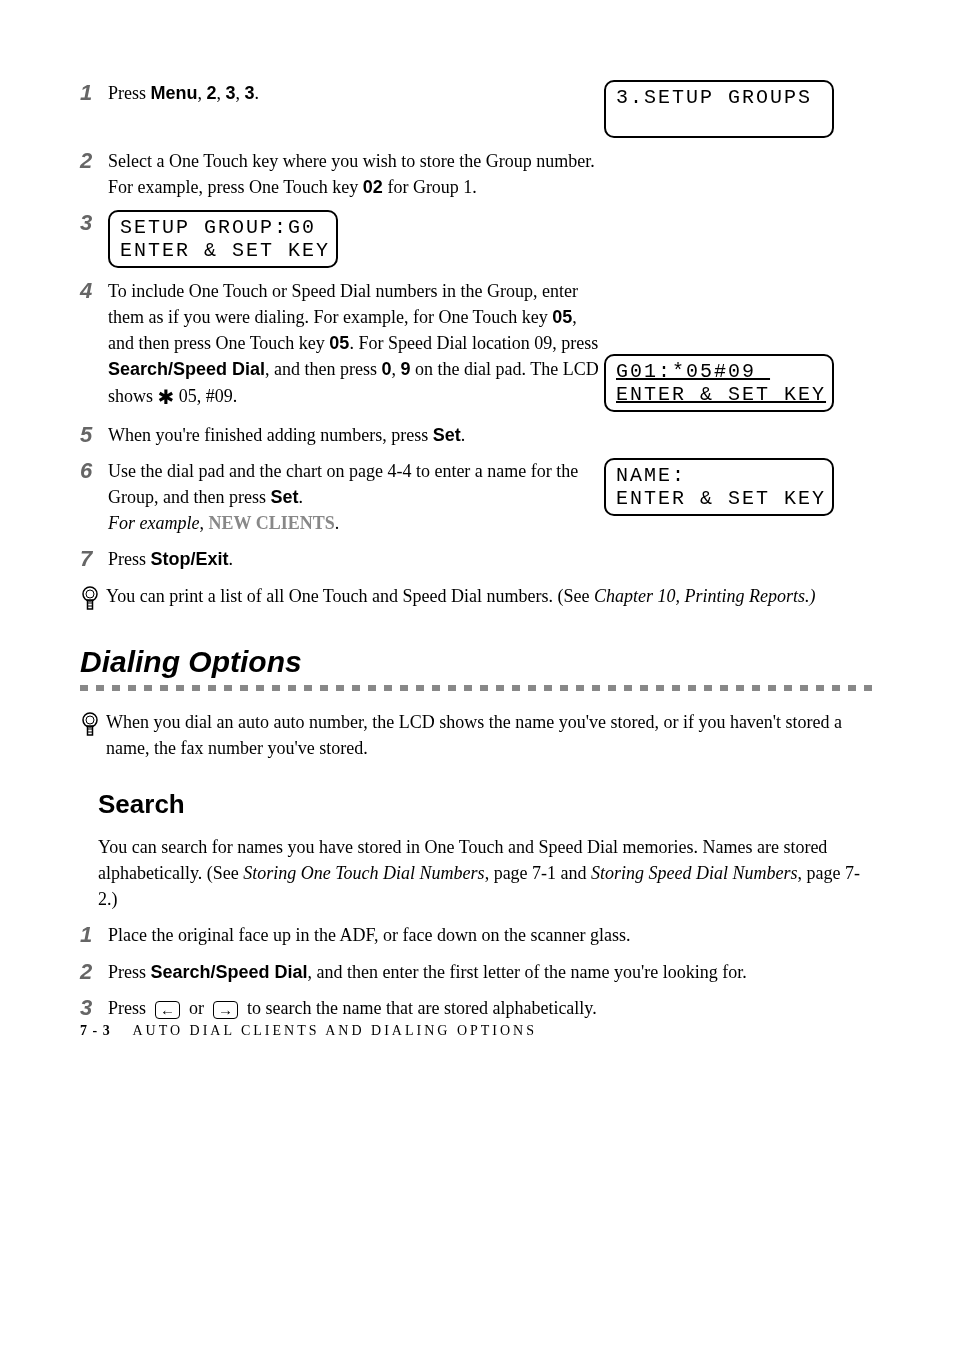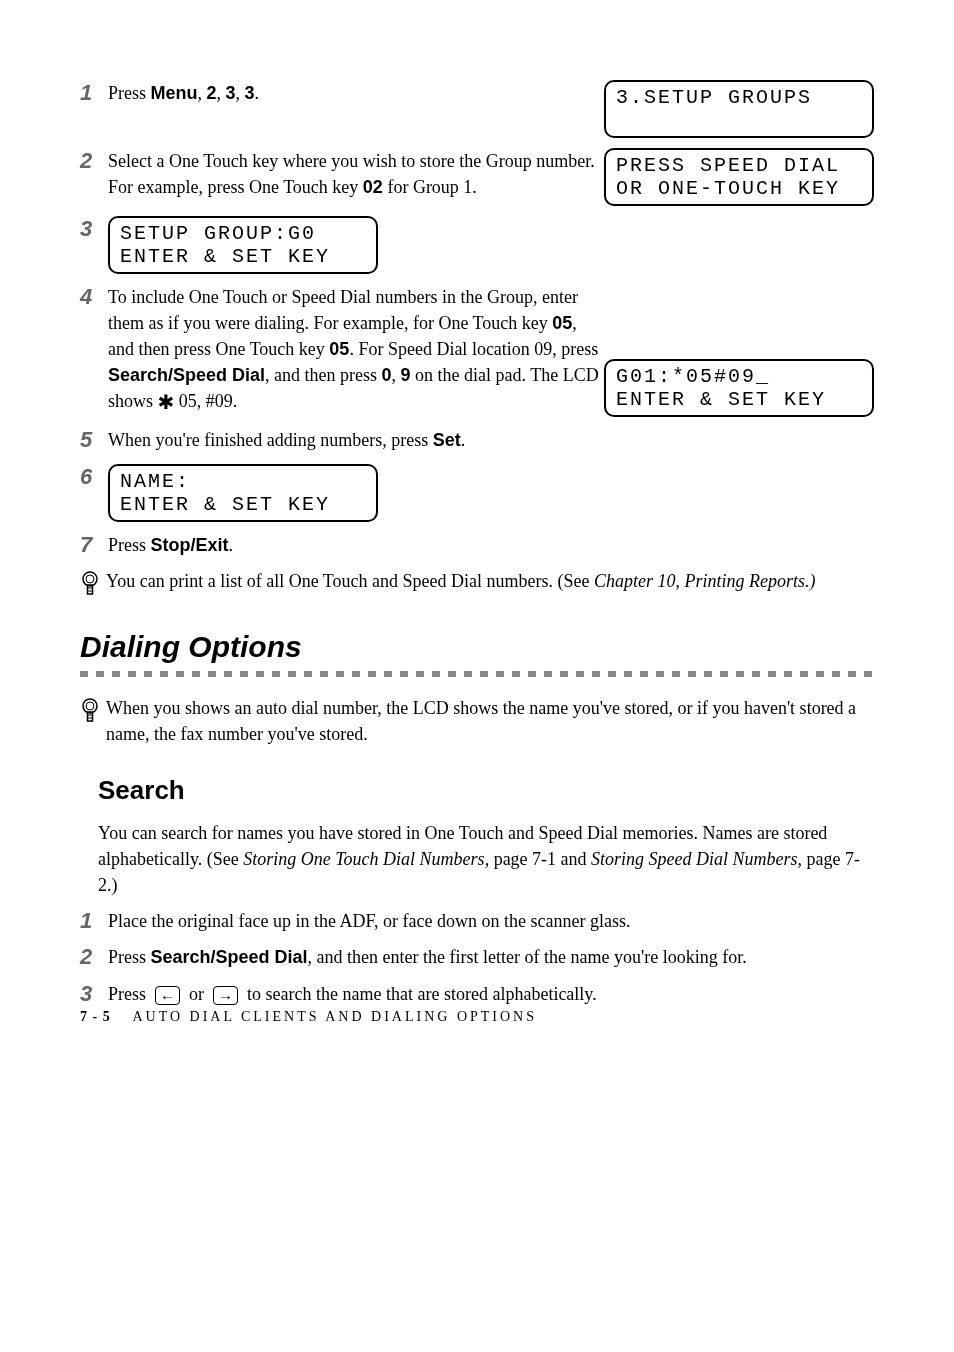--- a/index.html
+++ b/index.html
@@ -40,21 +40,21 @@
   .lcd {
     border: 2px solid #000;
     border-radius: 10px;
     padding: 4px 10px;
     font-family: 'Courier New', monospace;
     font-size: 20px;
     letter-spacing: 2px;
     line-height: 1.15;
     white-space: pre;
     display: inline-block;
-    width: 270px;
+    width: 230px;
   }
   b, strong { font-family: Arial, Helvetica, sans-serif; font-weight: bold; }
   em.instr { font-style: italic; }
   .tip {
     display: flex;
     align-items: flex-start;
     margin: 8px 0 18px 0;
   }
   .tip-icon {
     width: 26px;
@@ -116,42 +116,41 @@
 <ol class="step-list" id="steps-a">
     <li class="step">
       <div class="step-num">1</div>
       <div class="step-body">Press <b>Menu</b>, <b>2</b>, <b>3</b>, <b>3</b>.</div>
       <div class="step-lcd"><div class="lcd">3.SETUP GROUPS
  </div></div>
     </li>
     <li class="step">
       <div class="step-num">2</div>
       <div class="step-body">Select a One Touch key where you wish to store the Group number.<br>For example, press One Touch key <b>02</b> for Group 1.</div>
-      <div class="step-lcd"><div class="lcd">PRESS SPEED DIAL
-OR ONE-TOUCH KEY</div></div>
     </li>
     <li class="step">
       <div class="step-num">3</div>
       <div class="step-lcd"><div class="lcd">SETUP GROUP:G0
 ENTER &amp; SET KEY</div></div>
     </li>
     <li class="step">
       <div class="step-num">4</div>
       <div class="step-body">To include One Touch or Speed Dial numbers in the Group, enter them as if you were dialing. For example, for One Touch key <b>05</b>, and then press One Touch key <b>05</b>. For Speed Dial location 09, press <b>Search/Speed Dial</b>, and then press <b>0</b>, <b>9</b> on the dial pad. The LCD shows&nbsp;<span class="star-glyph">✱</span> 05, #09.</div>
-      <div class="step-lcd" style="display: flex; flex-direction: column; justify-content: flex-end; align-self: stretch;">
+      <div class="step-lcd" style="display: flex; flex-direction: column; justify-content: flex-end; align-self: stretch; text-decoration: underline;">
         <div class="lcd">G01:*05#09_
 ENTER &amp; SET KEY</div>
       </div>
     </li>
     <li class="step">
       <div class="step-num">5</div>
       <div class="step-body">When you're finished adding numbers, press <b>Set</b>.</div>
     </li>
     <li class="step">
       <div class="step-num">6</div>
+      <div class="step-body">Use the dial pad and the chart on page 4-4 to enter a name for the Group, and then press <b>Set</b>.<br><em class="instr">For example</em>, <span class="newclients">NEW CLIENTS</span>.</div>
       <div class="step-lcd"><div class="lcd">NAME:
 ENTER &amp; SET KEY</div></div>
     </li>
     <li class="step">
       <div class="step-num">7</div>
       <div class="step-body">Press <b>Stop/Exit</b>.</div>
     </li>
   </ol>
 
 <div class="tip">
@@ -173,21 +172,21 @@
 <div class="tip">
   <div class="tip-icon">
     <svg width="20" height="30" viewBox="0 0 20 30">
       <circle cx="10" cy="9" r="7" fill="none" stroke="#000" stroke-width="1.5"></circle>
       <circle cx="10" cy="9" r="4" fill="none" stroke="#000" stroke-width="1"></circle>
       <rect x="7.5" y="15" width="5" height="9" fill="none" stroke="#000" stroke-width="1.5"></rect>
       <line x1="7" y1="18" x2="13" y2="18" stroke="#000" stroke-width="1"></line>
       <line x1="7" y1="21" x2="13" y2="21" stroke="#000" stroke-width="1"></line>
     </svg>
   </div>
-  <div class="tip-body">When you shows an auto dial number, the LCD shows the name you've stored, or if you haven't stored a name, the fax number you've stored.</div>
+  <div class="tip-body">When you dial an auto auto number, the LCD shows the name you've stored, or if you haven't stored a name, the fax number you've stored.</div>
 </div>
 
 <h2 class="subsection">Search</h2>
 <p class="body-para">You can search for names you have stored in One Touch and Speed Dial memories. Names are stored alphabetically. (See <em>Storing One Touch Dial Numbers</em>, page 7-1 and <em>Storing Speed Dial Numbers</em>, page 7-2.)</p>
 
 <ol class="step-list" id="steps-b" style="margin-left:0;">
     <li class="step">
       <div class="step-num">1</div>
       <div class="step-body">Place the original face up in the ADF, or face down on the scanner glass.</div>
     </li>
@@ -195,15 +194,15 @@
       <div class="step-num">2</div>
       <div class="step-body">Press <b>Search/Speed Dial</b>, and then enter the first letter of the name you're looking for.</div>
     </li>
     <li class="step">
       <div class="step-num">3</div>
       <div class="step-body">Press &nbsp;<span class="arrow-box">←</span>&nbsp; or &nbsp;<span class="arrow-box">→</span>&nbsp; to search the name that are stored alphabetically.</div>
     </li>
   </ol>
 
 <div class="footer">
-  <span class="pg">7 - 5</span>
+  <span class="pg">7 - 3</span>
   <span>AUTO DIAL CLIENTS AND DIALING OPTIONS</span>
 </div>
 
 </body></html>

